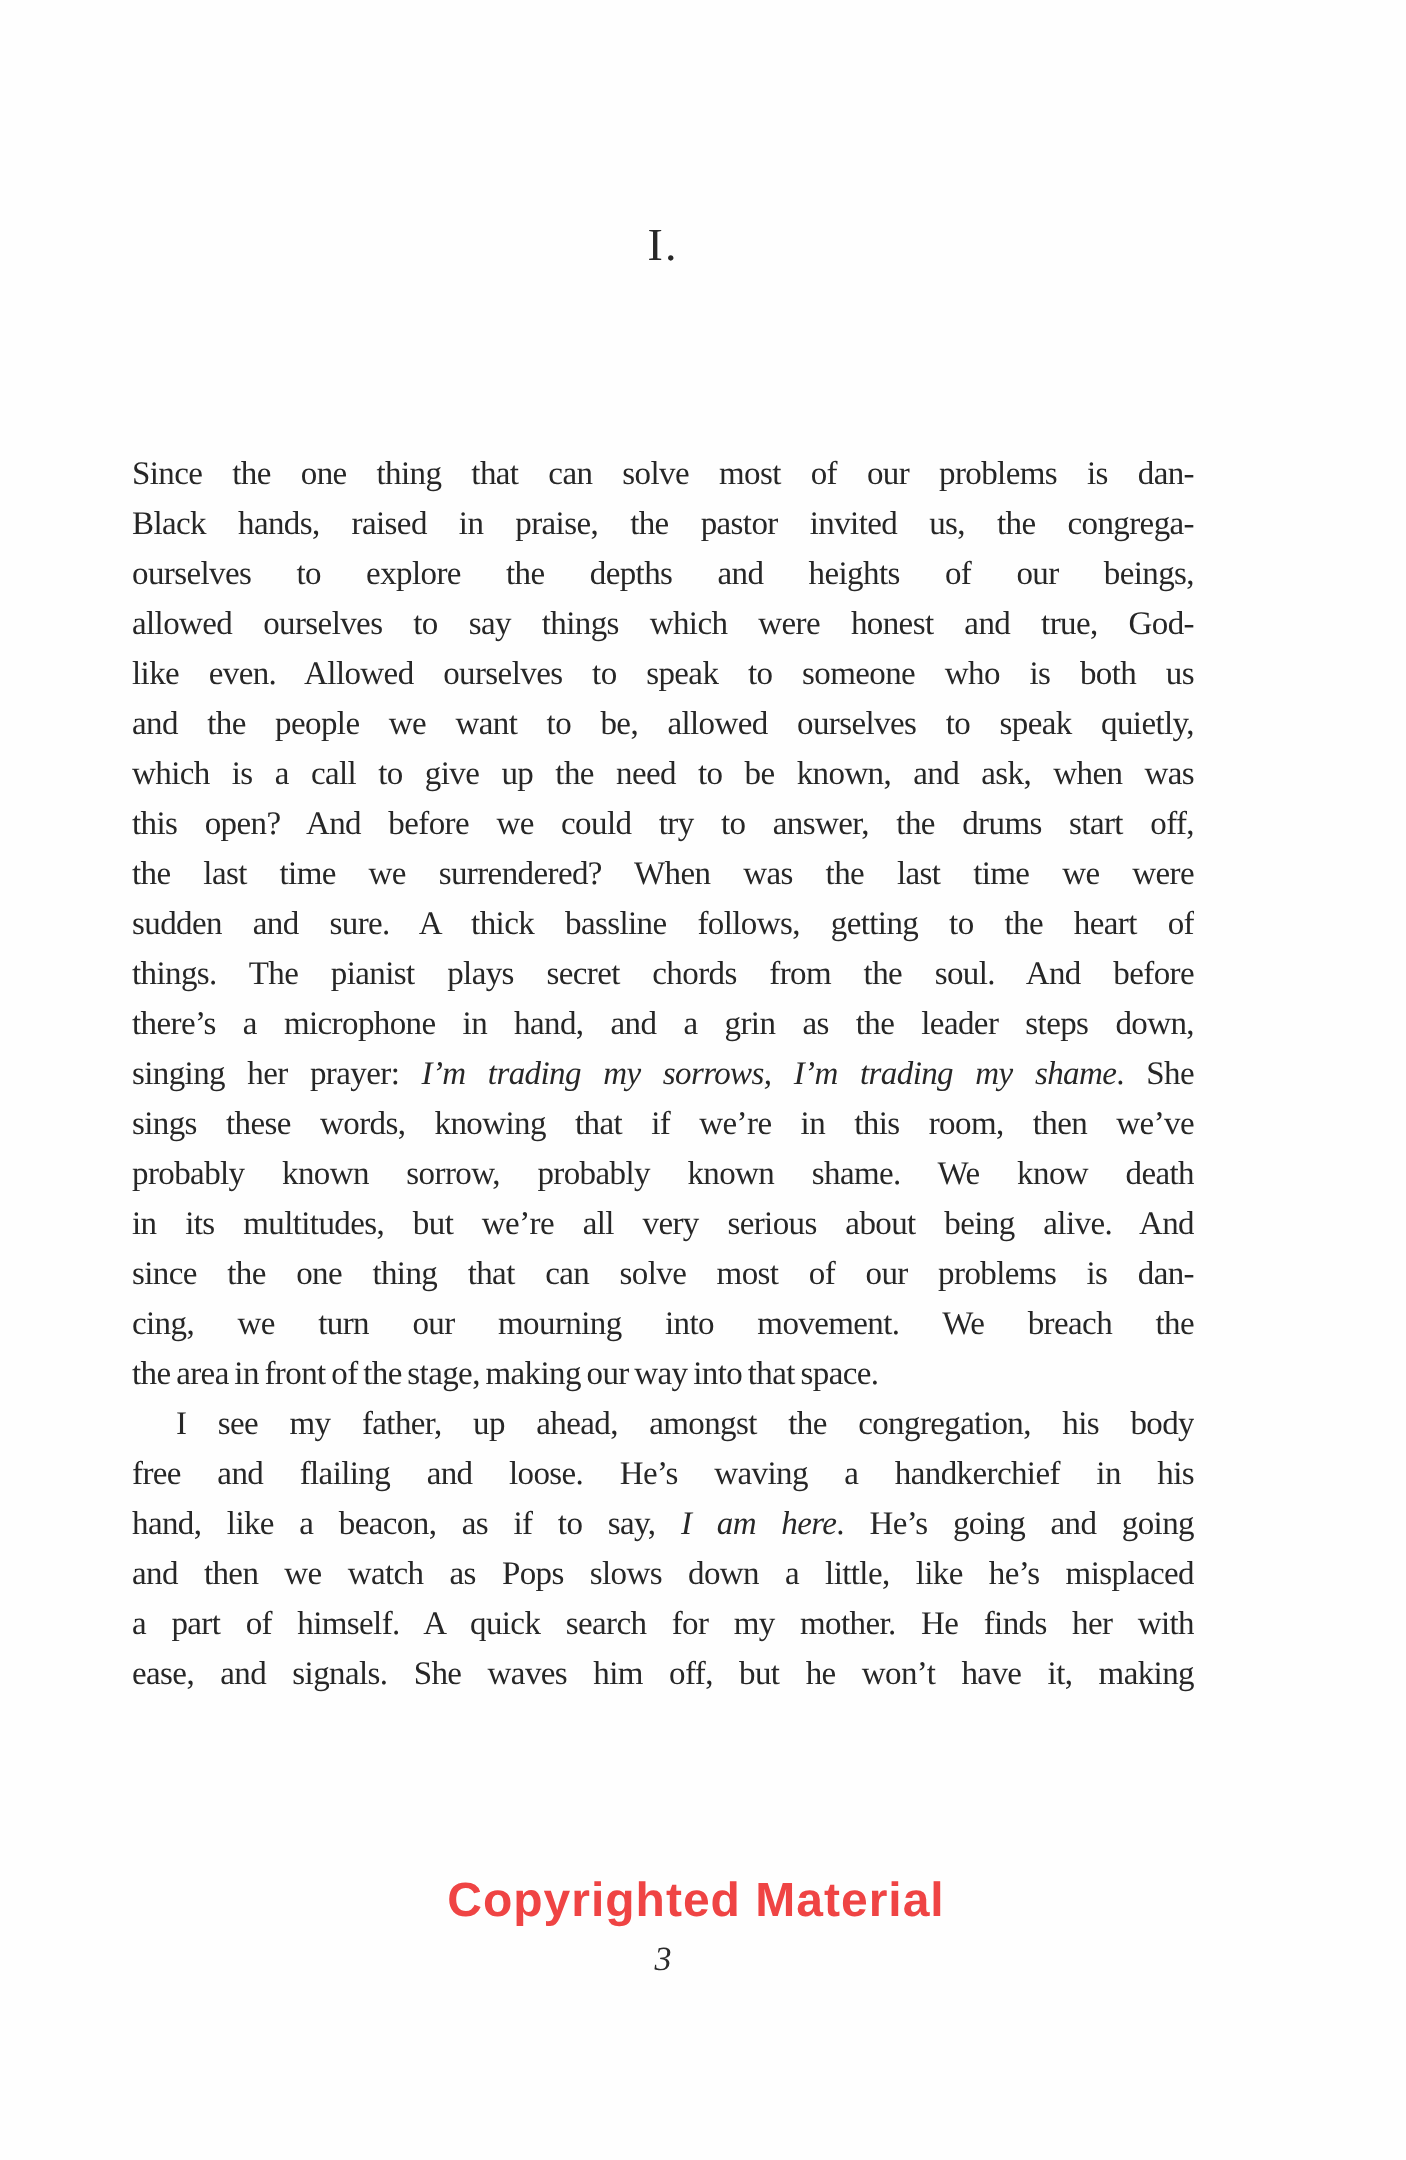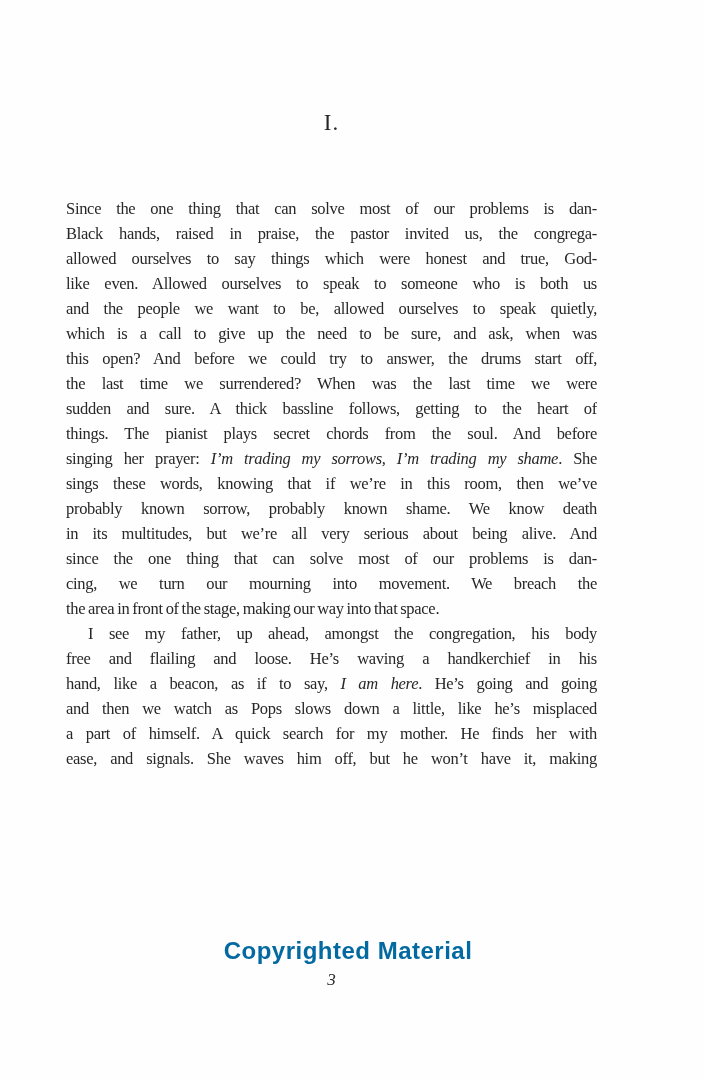--- a/index.html
+++ b/index.html
@@ -10,60 +10,62 @@
     font-family: "Liberation Serif", serif;
     color: #272727;
     overflow: hidden;
   }
   .page { position: absolute; inset: 0; background: #fefefe; }
   .heading {
     position: absolute; top: 108px; left: 66px; width: 531px;
     text-align: center; font-size: 23px; line-height: 30px;
     letter-spacing: 1px; color: #272727;
   }
-  .body-text { position: absolute; top: 196px; left: 66px; width: 531px; }
+  .body-text { position: absolute; top: 224px; left: 66px; width: 531px; }
   .line {
     height: 25px; line-height: 25px;
     font-size: 16.5px; letter-spacing: -0.3px; word-spacing: -1px;
     text-align: justify; text-align-last: justify; text-justify: inter-word;
     overflow: hidden; white-space: normal;
   }
   .line.flush { text-align-last: left; }
   .line.indent { text-indent: 22px; }
   .line em { font-style: italic; font-family: Liberation Serif, serif; }
   .watermark {
     position: absolute; top: 936px; left: 0; width: 696px;
     text-align: center;
     font-family: "Liberation Sans", sans-serif;
     font-weight: bold; font-size: 24px; line-height: 30px;
-    color: #0369a1; letter-spacing: 0.5px;
+    color: #ef4444; letter-spacing: 0.5px;
   }
   .folio {
     position: absolute; top: 967px; left: 66px; width: 531px;
     text-align: center; font-size: 17px; line-height: 26px;
     font-style: italic; color: #2b2b2b;
   }
 </style>
 </head>
 <body>
 
 <div class="page">
   <div class="heading">I.</div>
 
   <div class="body-text">
       <div class="line"><span>Since the one thing that can solve most of our problems is dan-</span></div>
       <div class="line"><span>Black hands, raised in praise, the pastor invited us, the congrega-</span></div>
+      <div class="line"><span>ourselves to explore the depths and heights of our beings,</span></div>
       <div class="line"><span>allowed ourselves to say things which were honest and true, God-</span></div>
       <div class="line"><span>like even. Allowed ourselves to speak to someone who is both us</span></div>
       <div class="line"><span>and the people we want to be, allowed ourselves to speak quietly,</span></div>
-      <div class="line"><span>which is a call to give up the need to be sure, and ask, when was</span></div>
+      <div class="line"><span>which is a call to give up the need to be known, and ask, when was</span></div>
       <div class="line"><span>this open? And before we could try to answer, the drums start off,</span></div>
       <div class="line"><span>the last time we surrendered? When was the last time we were</span></div>
       <div class="line"><span>sudden and sure. A thick bassline follows, getting to the heart of</span></div>
       <div class="line"><span>things. The pianist plays secret chords from the soul. And before</span></div>
+      <div class="line"><span>there’s a microphone in hand, and a grin as the leader steps down,</span></div>
       <div class="line"><span>singing her prayer: </span><em>I’m trading my sorrows, I’m trading my shame</em><span>. She</span></div>
       <div class="line"><span>sings these words, knowing that if we’re in this room, then we’ve</span></div>
       <div class="line"><span>probably known sorrow, probably known shame. We know death</span></div>
       <div class="line"><span>in its multitudes, but we’re all very serious about being alive. And</span></div>
       <div class="line"><span>since the one thing that can solve most of our problems is dan-</span></div>
       <div class="line"><span>cing, we turn our mourning into movement. We breach the</span></div>
       <div class="line flush"><span>the area in front of the stage, making our way into that space.</span></div>
       <div class="line indent"><span>I see my father, up ahead, amongst the congregation, his body</span></div>
       <div class="line"><span>free and flailing and loose. He’s waving a handkerchief in his</span></div>
       <div class="line"><span>hand, like a beacon, as if to say, </span><em>I am here</em><span>. He’s going and going</span></div>

